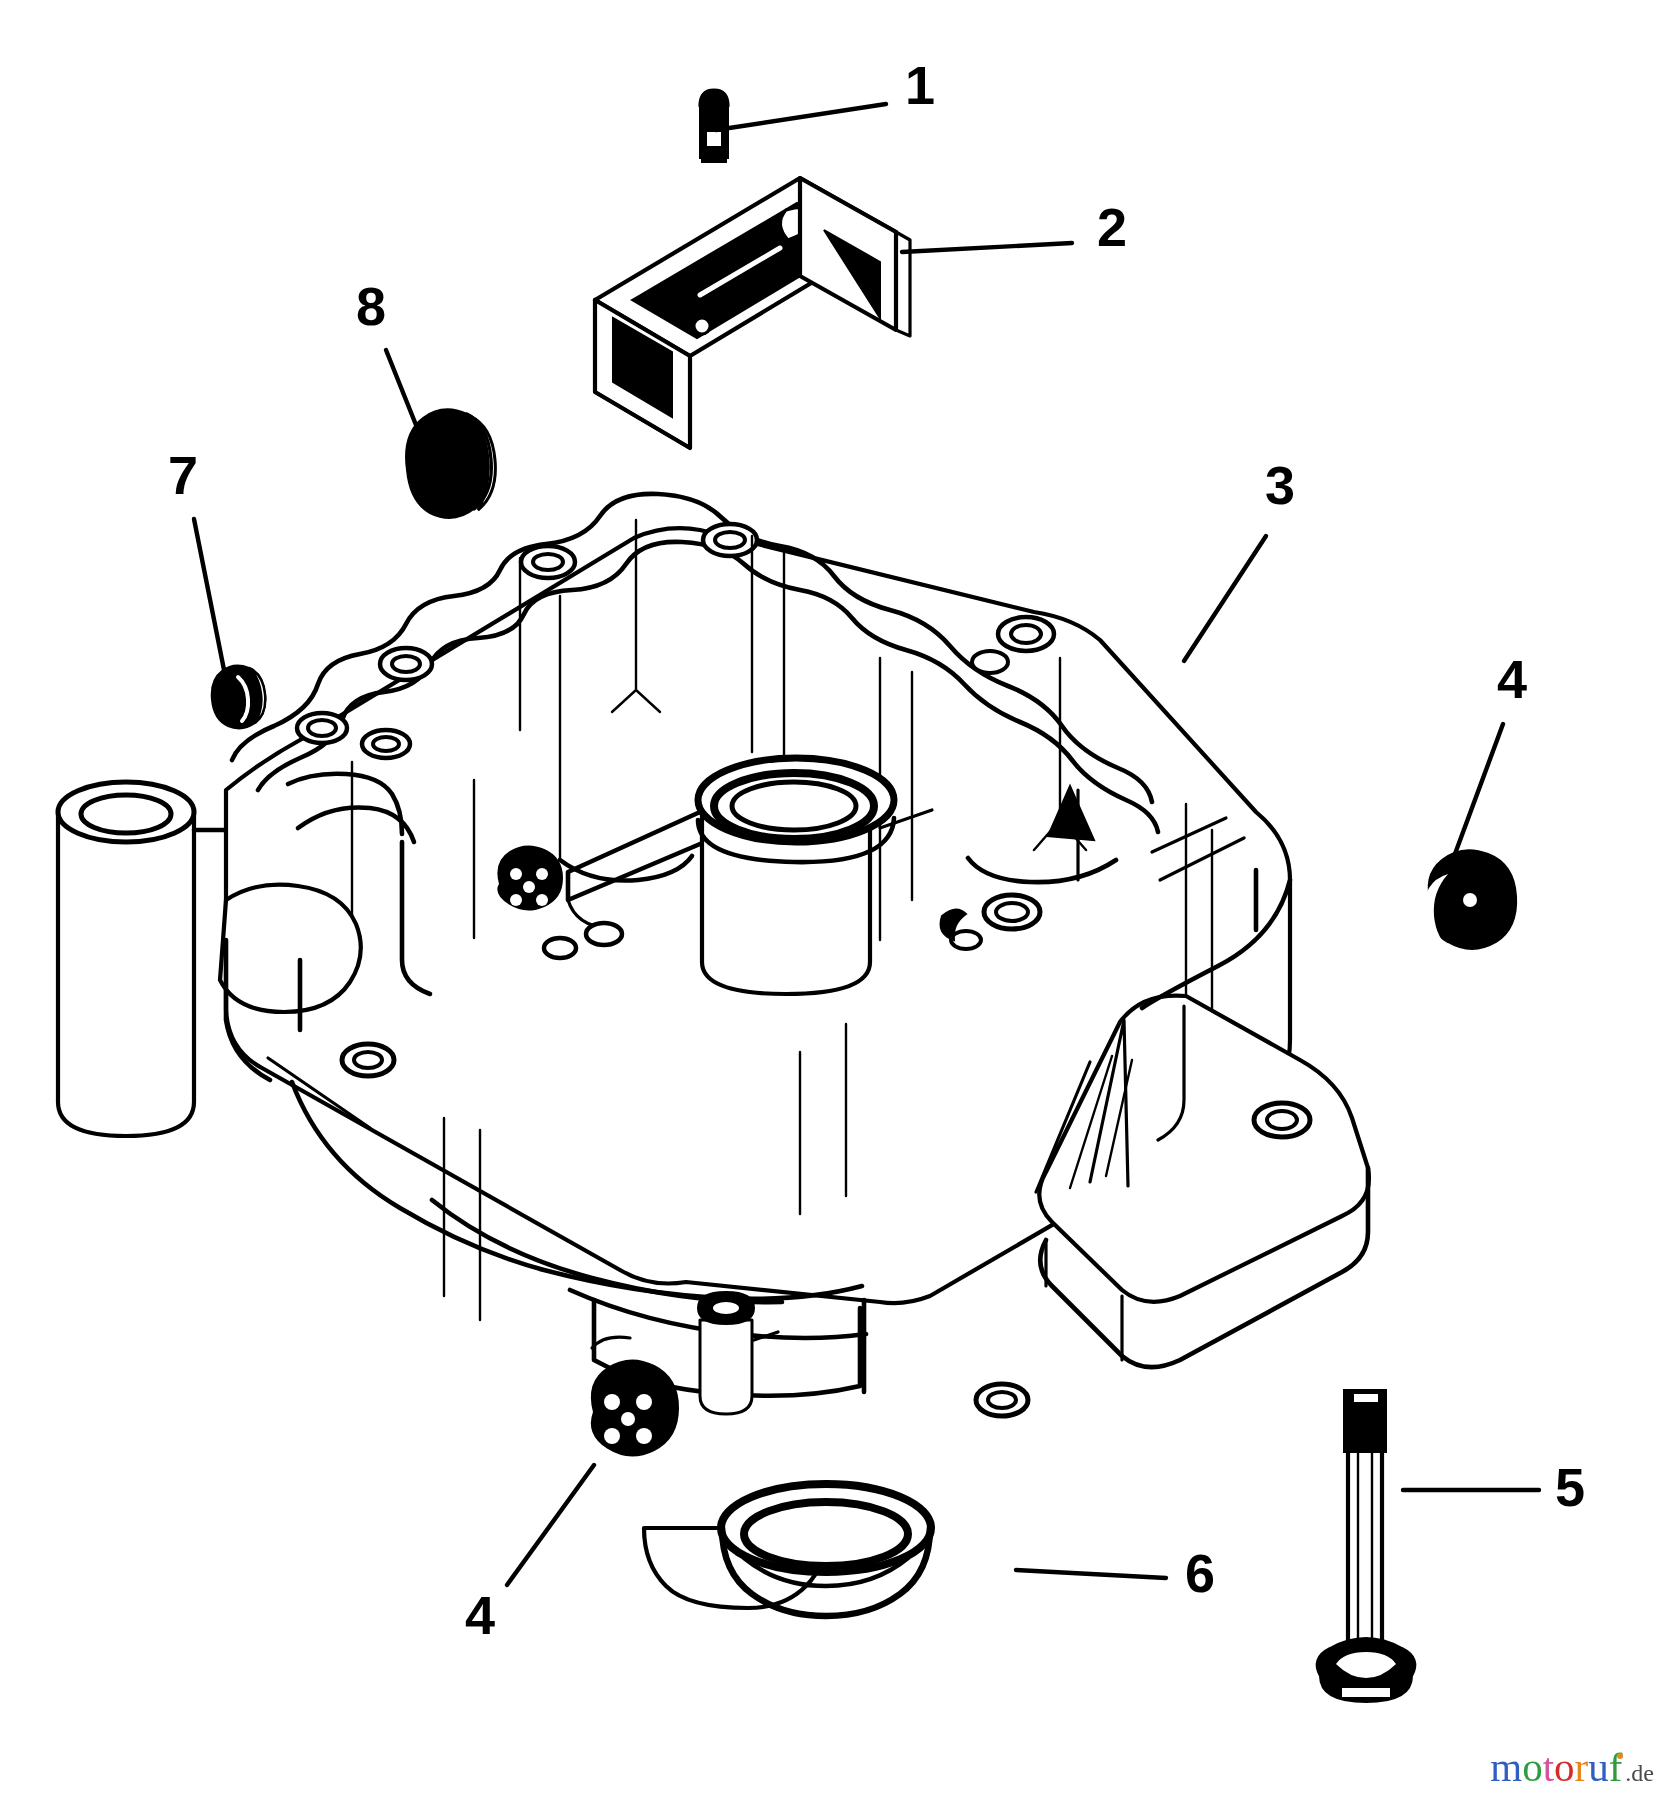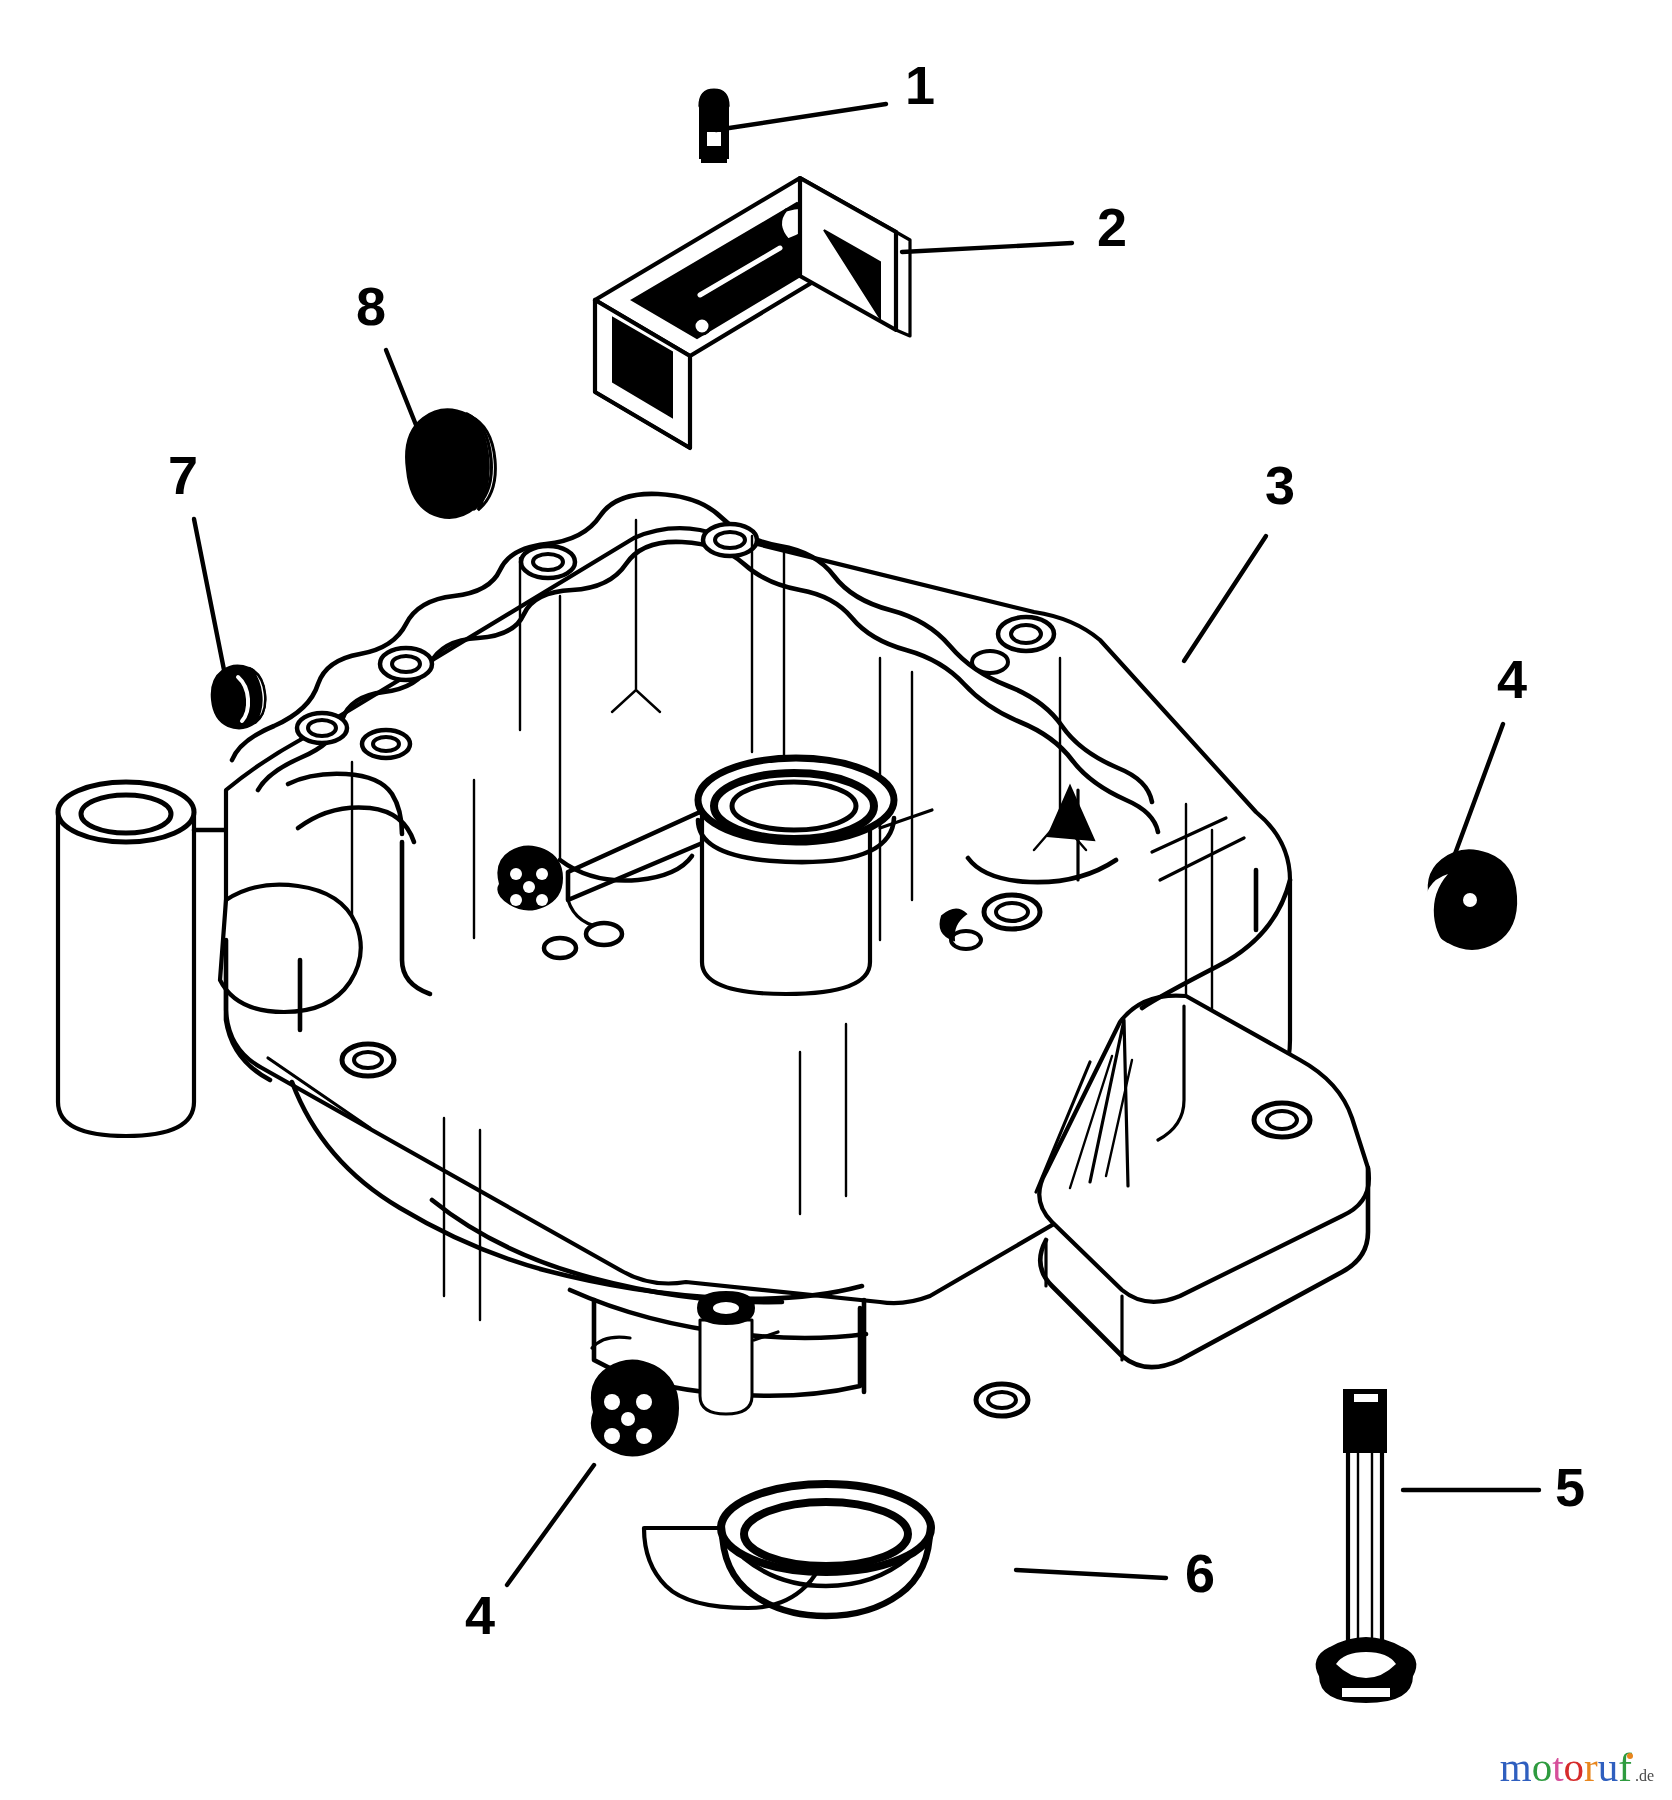--- a/index.html
+++ b/index.html
@@ -50,21 +50,21 @@
     bottom: 12px;
     font-family: "Liberation Serif", serif;
     font-size: 41px;
     letter-spacing: 0px;
     line-height: 1;
     white-space: nowrap;
     user-select: none;
   }
   #watermark .wm-letter { font-weight: 400; }
   #watermark .wm-tld {
-    font-size: 16px;
+    font-size: 24px;
     color: #4a4a4a;
     vertical-align: baseline;
     letter-spacing: 0px;
   }
   #watermark .wm-dot {
     display: inline-block;
     width: 6px; height: 6px;
     border-radius: 50%;
     position: relative;
     top: -22px;

